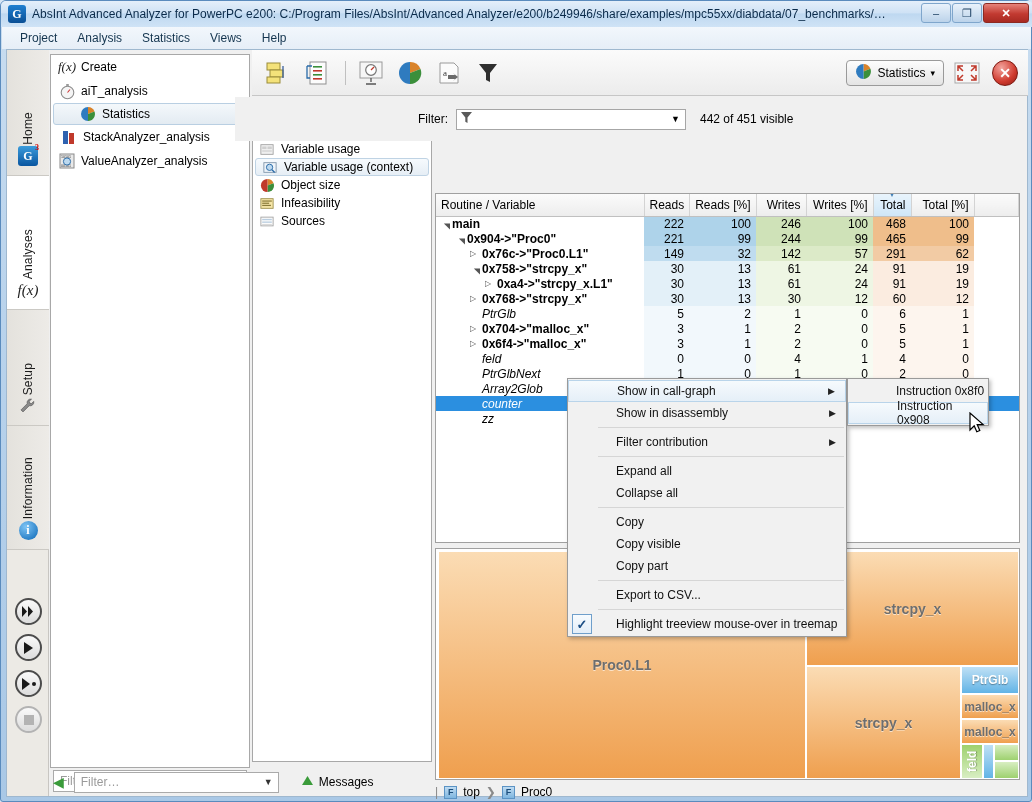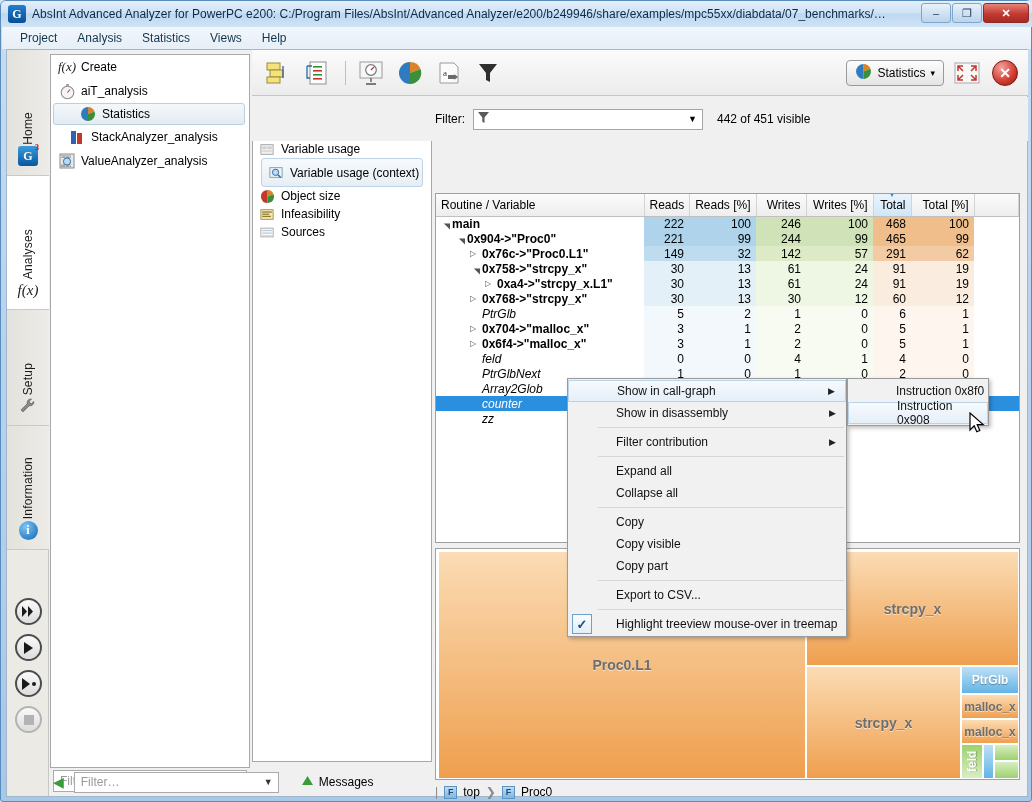--- a/index.html
+++ b/index.html
@@ -136,21 +136,21 @@
     position:absolute; left:245px; top:2px; width:181px; height:744px;
     background:#f0f0f0;
   }
   #statbox {
     position:absolute; left:0; top:48px; width:180px; height:662px;
     background:#fff; border:1px solid #a8a8a8;
   }
   .sitem { height:18px; display:flex; align-items:center; padding-left:5px; font-size:12px; }
   .sitem.selected {
     background:linear-gradient(180deg,#f6fafd,#e6eef5);
-    border:1px solid #bfd3e4; border-radius:3px; margin:0 8px; height:29px;
+    border:1px solid #bfd3e4; border-radius:3px; margin:0 2px; height:18px;
   }
   .sicon { width:18px; height:16px; margin-right:5px; display:flex; align-items:center; justify-content:center; }
   
   #toolbar {
     position:absolute; left:245px; top:0; width:776px; height:46px;
     background:linear-gradient(180deg,#fbfbfb,#ececec);
     border-bottom:1px solid #c6c6c6;
     display:flex; align-items:center; padding-left:8px;
   }
   .tbtn { width:36px; height:36px; display:flex; align-items:center; justify-content:center; margin-right:3px; }
@@ -162,21 +162,21 @@
   }
   #fullbtn { width:26px; height:22px; margin-left:10px; position:relative; }
   #closebtn2 {
     width:26px;height:26px;border-radius:50%;margin-left:12px;margin-right:10px;
     background:radial-gradient(circle at 35% 28%,#f3a39c,#cf3a2e 60%,#8e1d14);
     border:1px solid #7d170f; color:#fff; font-weight:bold; font-size:14px;
     display:flex;align-items:center;justify-content:center;
   }
   
   #filterrow {
-    position:absolute; left:245px; top:47px; width:776px; height:44px;
+    position:absolute; left:228px; top:47px; width:776px; height:44px;
     display:flex; align-items:center; padding-left:183px;
     background:#f0f0f0;
   }
   #filterlabel { font-size:12px; margin-right:8px; }
   #filterinput {
     width:230px; height:21px; border:1px solid #a6a6a6; background:#fff;
     display:flex; align-items:center; padding-left:3px;
   }
   #filterinput .caret { margin-left:auto; margin-right:5px; font-size:9px; }
   #visiblecount { margin-left:14px; font-size:12px; }
@@ -368,21 +368,21 @@
           <span class="ticon">
             <svg width="16" height="16" viewBox="0 0 16 16">
                 <path d="M8 8L8 1A7 7 0 0 1 14.5 5.5z" fill="#d9832a"></path>
                 <path d="M8 8L14.5 5.5A7 7 0 0 1 8 15z" fill="#3b8f3b"></path>
                 <path d="M8 8L8 15A7 7 0 1 1 8 1z" fill="#2f7bbf"></path>
               </svg>
           </span>
           <span>Statistics</span>
         </div>
 
-        <div class="tnode" style="padding-left:16px;">
+        <div class="tnode" style="padding-left:8px;">
           <span class="ticon">
             <svg width="16" height="16" viewBox="0 0 16 16">
                 <rect x="2" y="2" width="5" height="13" fill="#2f62b0"></rect>
                 <rect x="8" y="4" width="5" height="11" fill="#c0392b"></rect>
               </svg>
           </span>
           <span>StackAnalyzer_analysis</span>
         </div>
 
         <div class="tnode" style="padding-left:6px;">

